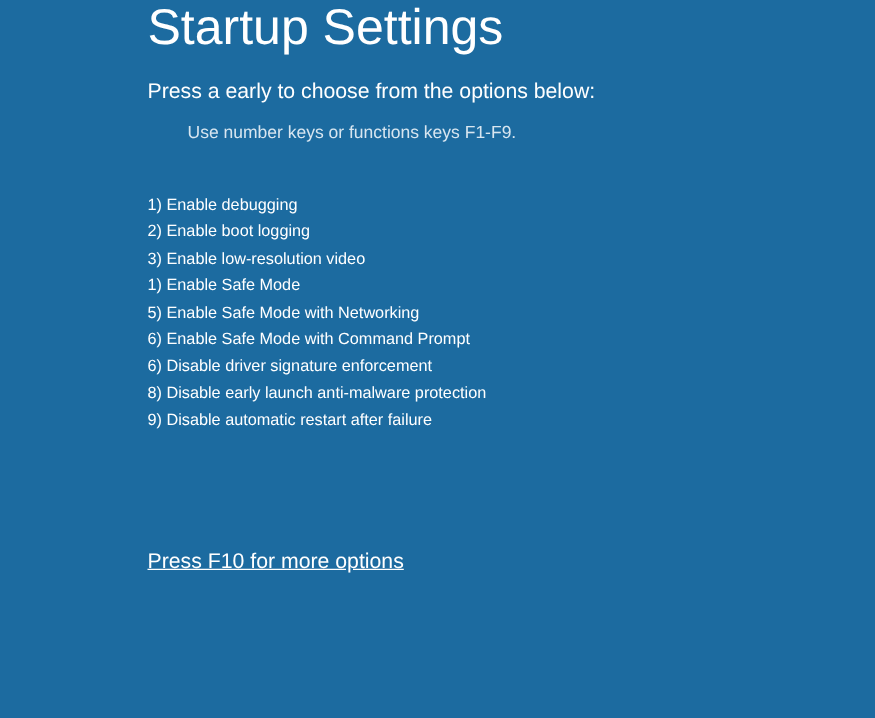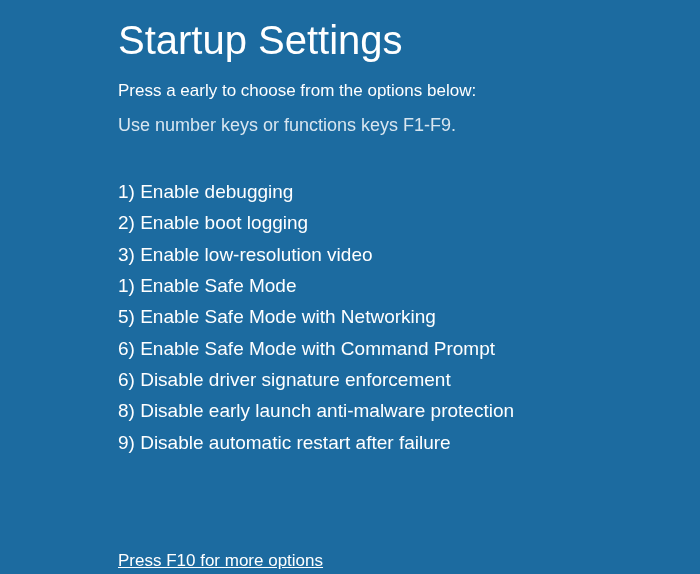--- a/index.html
+++ b/index.html
@@ -10,45 +10,45 @@
     body {
       width: 700px;
       height: 574px;
       background-color: #1c6ba0;
       font-family: "Segoe UI", "Segoe UI Light", Arial, sans-serif;
       color: #ffffff;
       overflow: hidden;
     }
     .container {
       padding-left: 118px;
-      padding-top: 18px;
     }
     .title {
       font-size: 40px;
       font-weight: 300;
       letter-spacing: 0px;
       margin-bottom: 18px;
     }
     .instruction {
       font-size: 17px;
       font-weight: 400;
       margin-bottom: 14px;
     }
     .hint {
-      font-size: 18px;
+      font-size: 14px;
       font-weight: 400;
       color: #d8e6f0;
       margin-bottom: 40px;
+      margin-left: 32px;
     }
     .options-list {
       list-style: none;
       margin-bottom: 90px;
     }
     .option-item {
-      font-size: 19px;
+      font-size: 13px;
       font-weight: 400;
       line-height: 1.65;
     }
     .footer-line {
       font-size: 17px;
       font-weight: 400;
       line-height: 1.55;
       text-decoration: underline;
     }
   </style>

